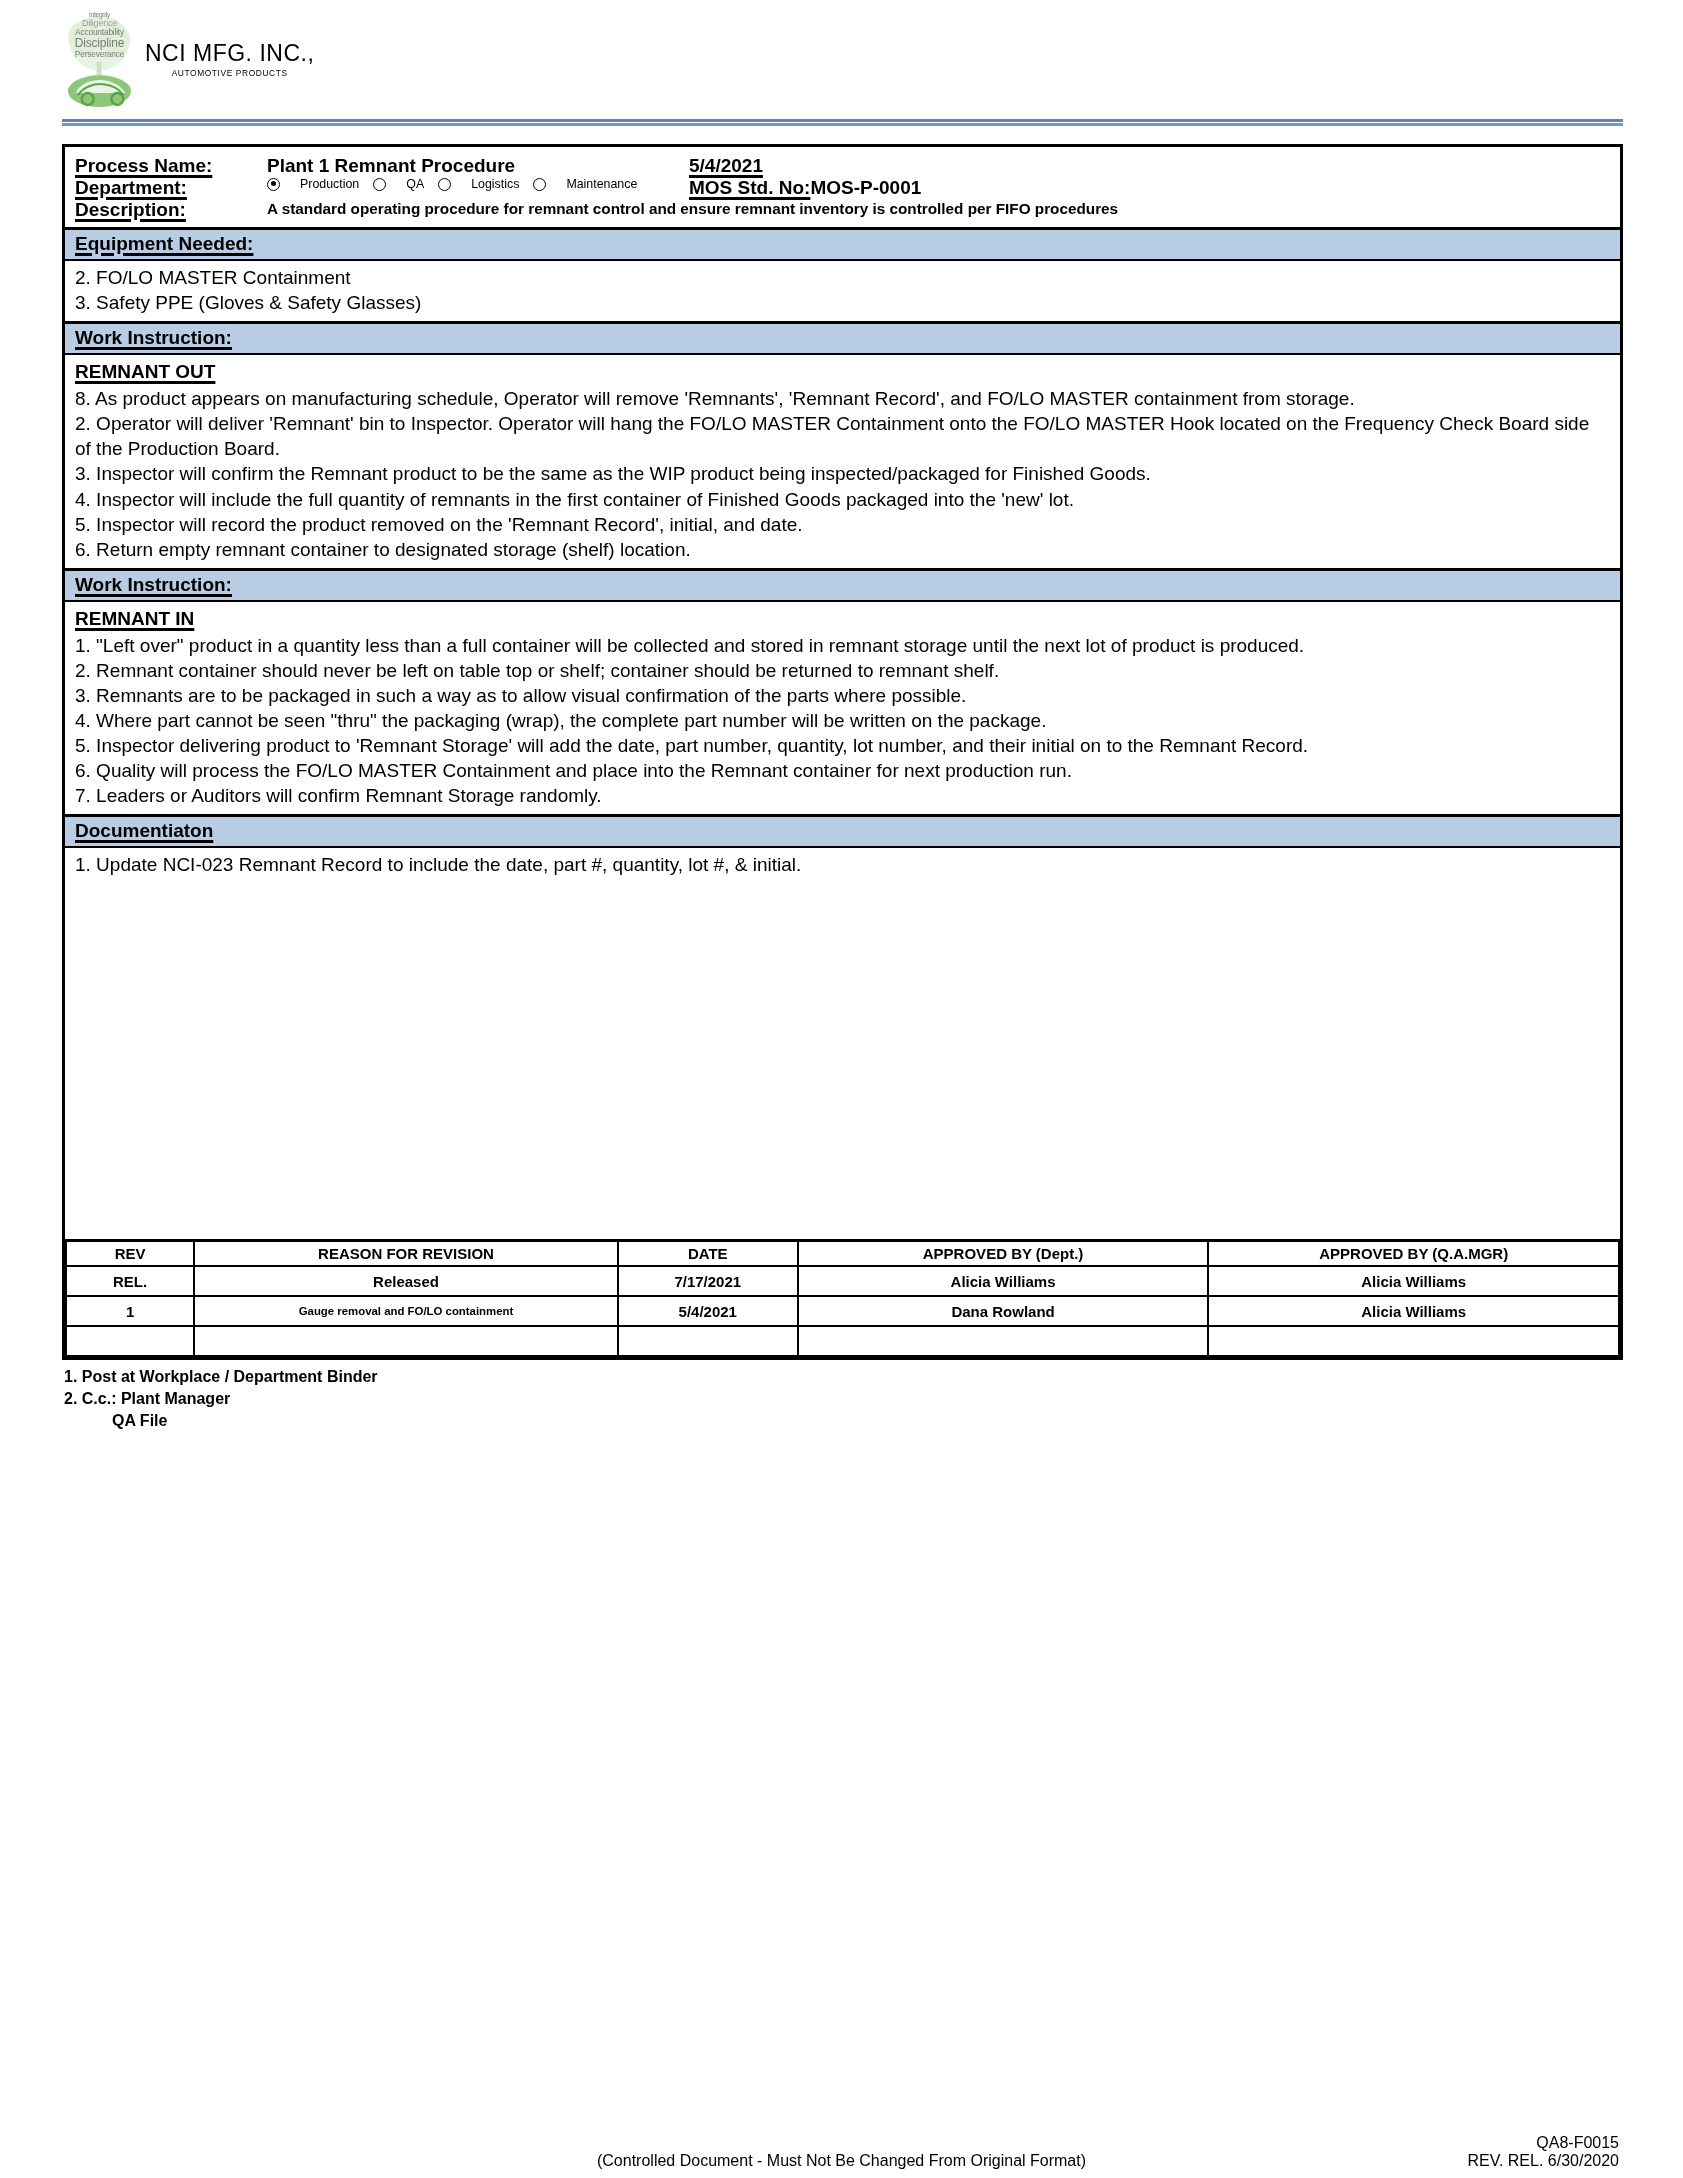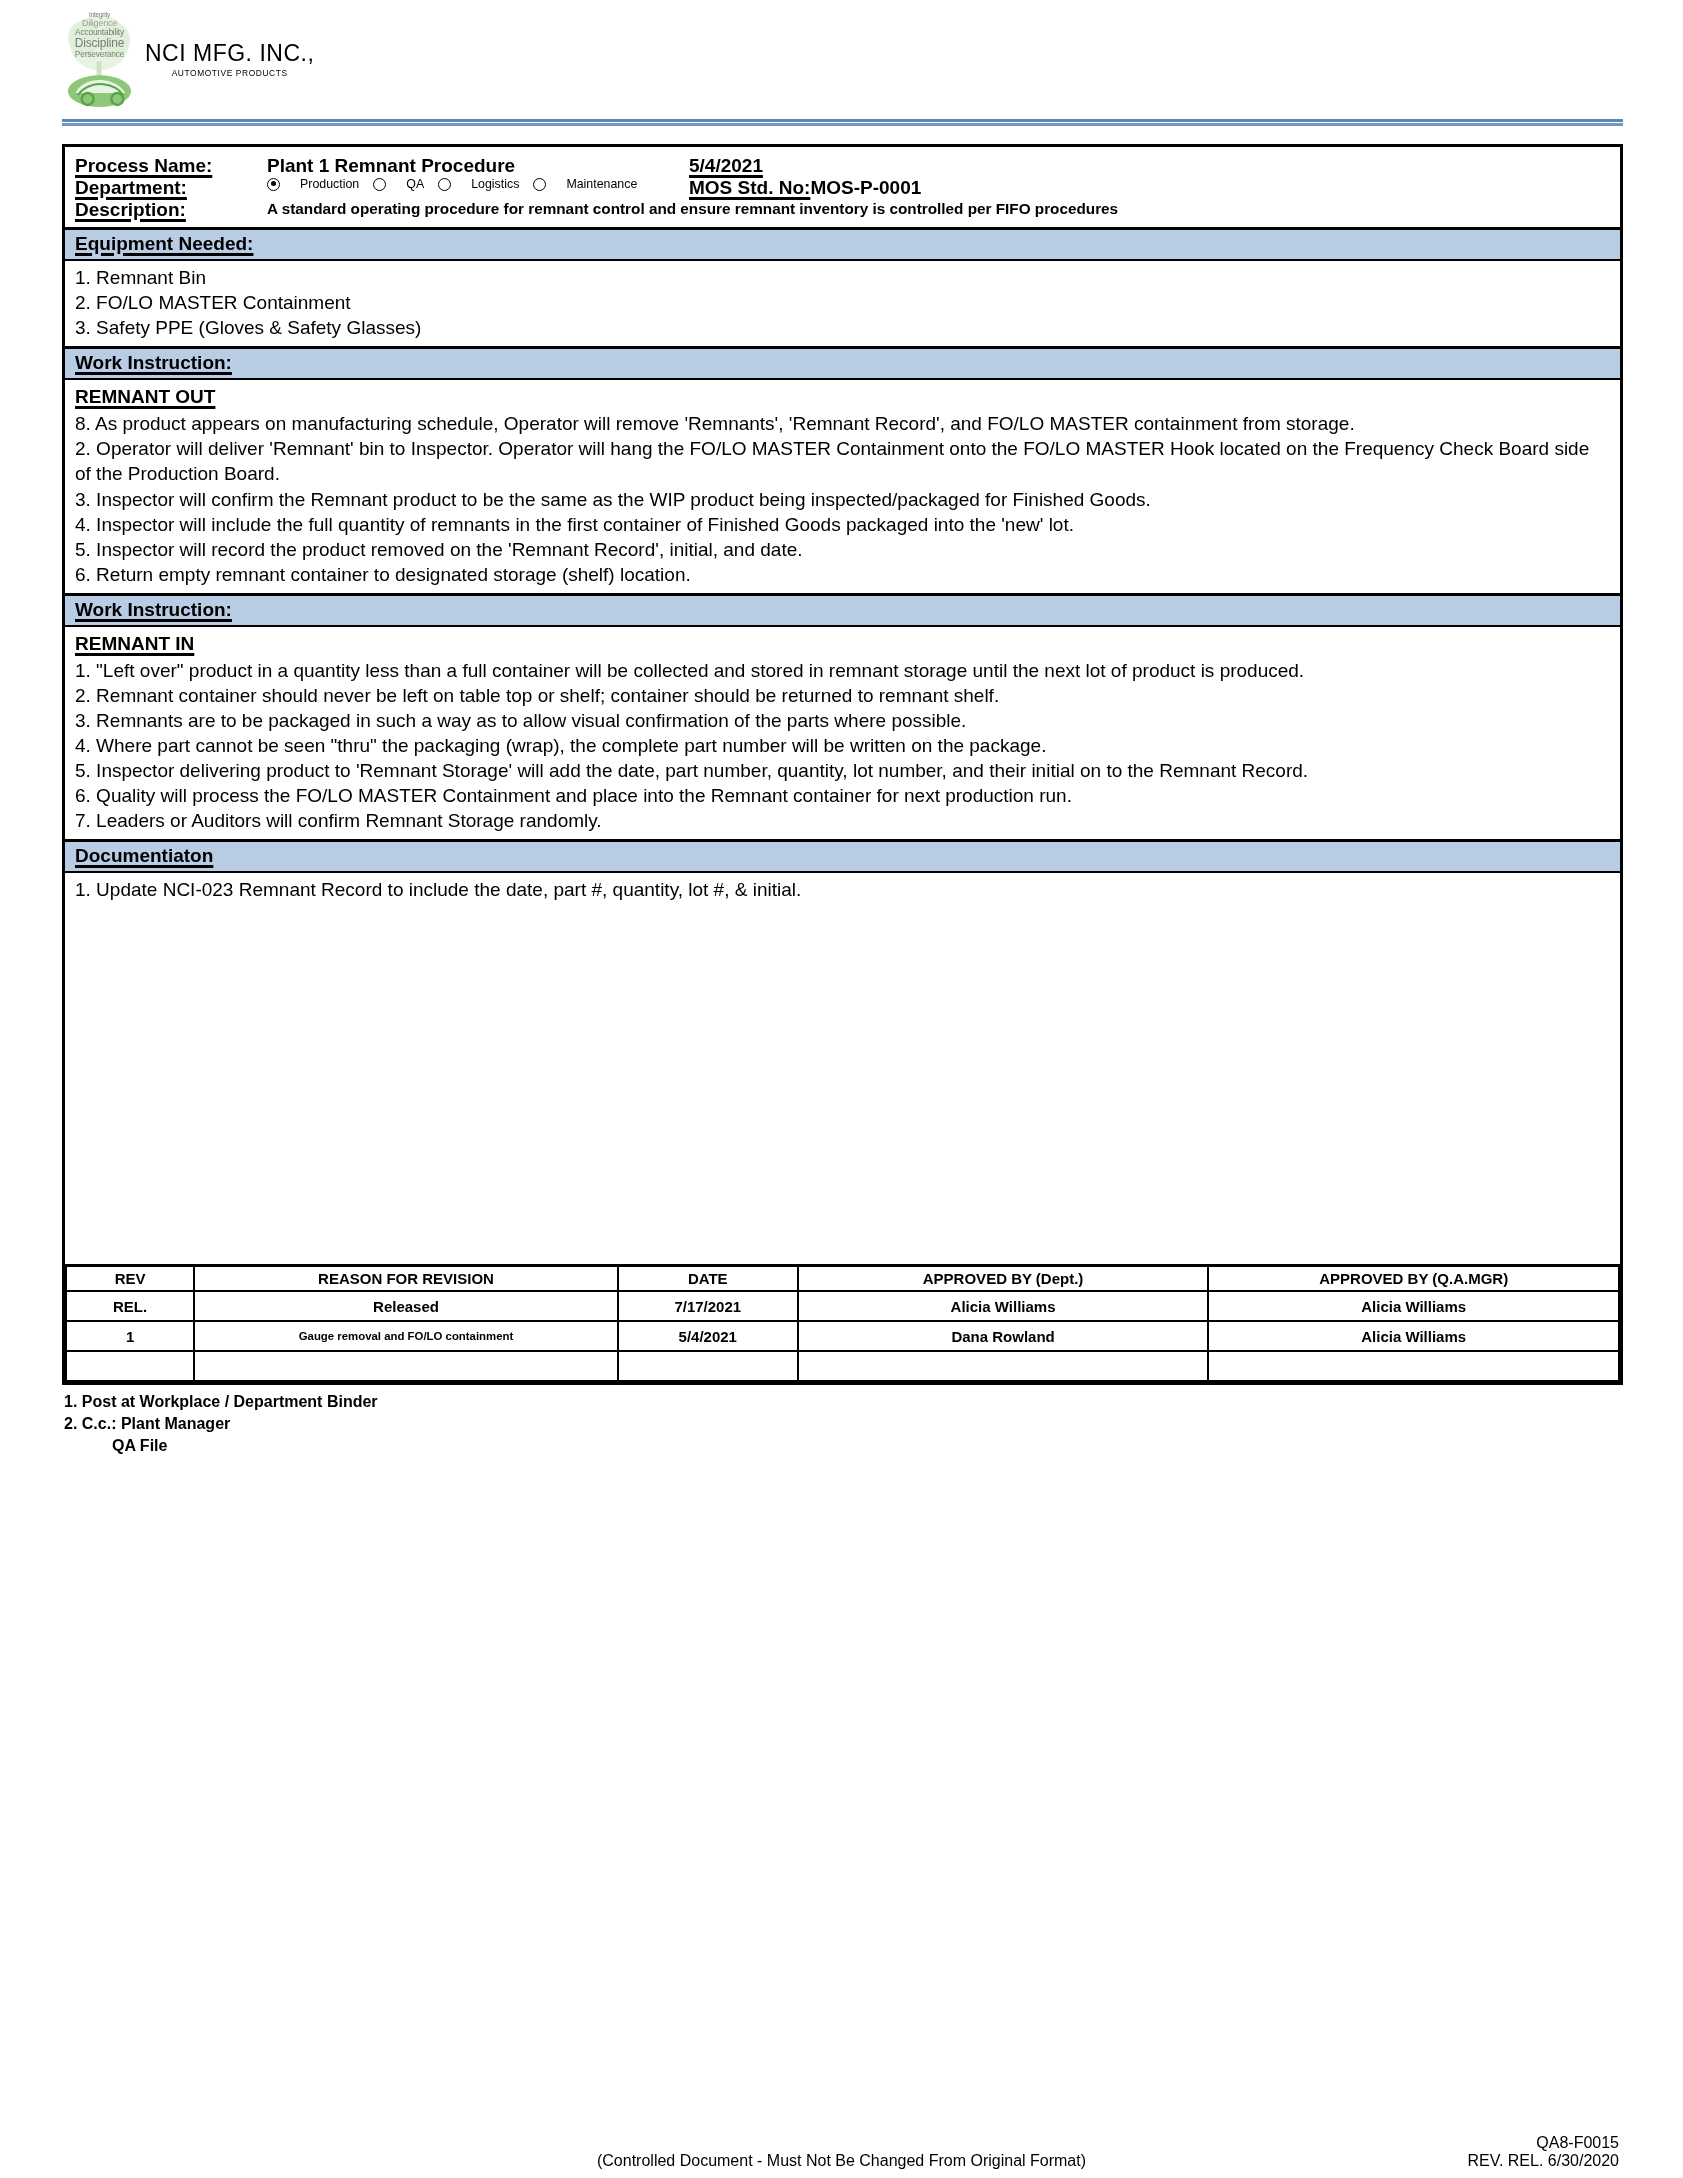--- a/index.html
+++ b/index.html
@@ -336,21 +336,20 @@
       </div>
       <div class="hdr-val">
         <div class="desc-val">A standard operating procedure for remnant control and ensure remnant inventory is controlled per FIFO procedures</div>
       </div>
     </div>
 
     <div class="sect-bar">
       <span>Equipment Needed:</span>
     </div>
     <div class="sect-body">
-      <p class="item">1. Remnant Bin</p>
       <p class="item">2. FO/LO MASTER Containment</p>
       <p class="item">3. Safety PPE (Gloves &amp; Safety Glasses)</p>
     </div>
 
     <div class="sect-bar">
       <span>Work Instruction:</span>
     </div>
     <div class="sect-body">
       <div class="sub-head">REMNANT OUT</div>
       <p class="item">8.  As product appears on manufacturing schedule, Operator will remove 'Remnants', 'Remnant Record', and FO/LO MASTER containment from storage.</p>

